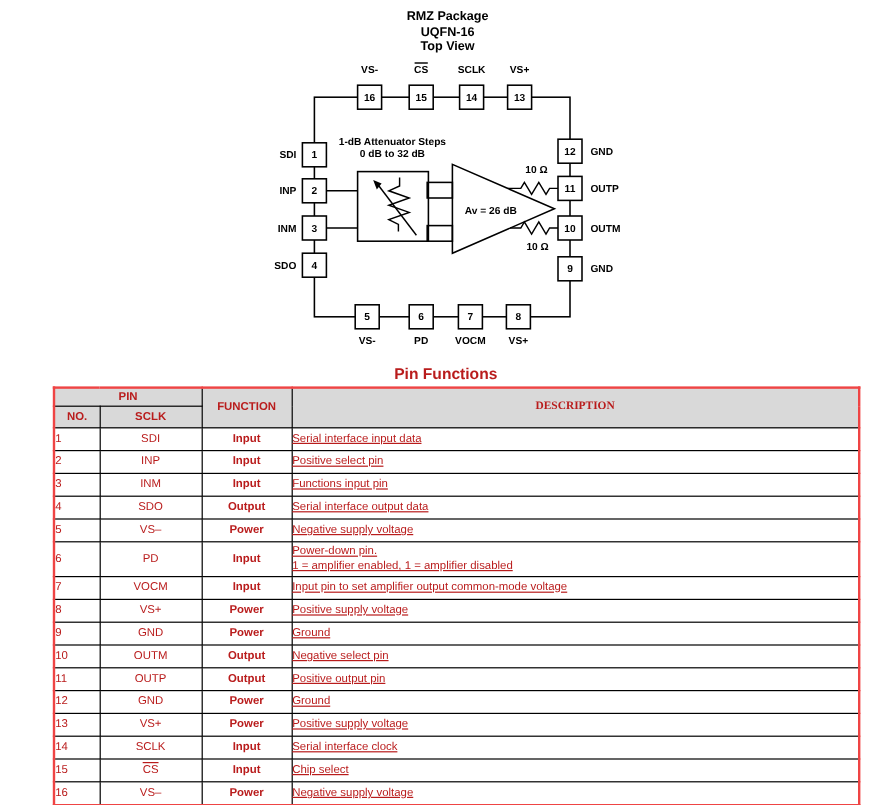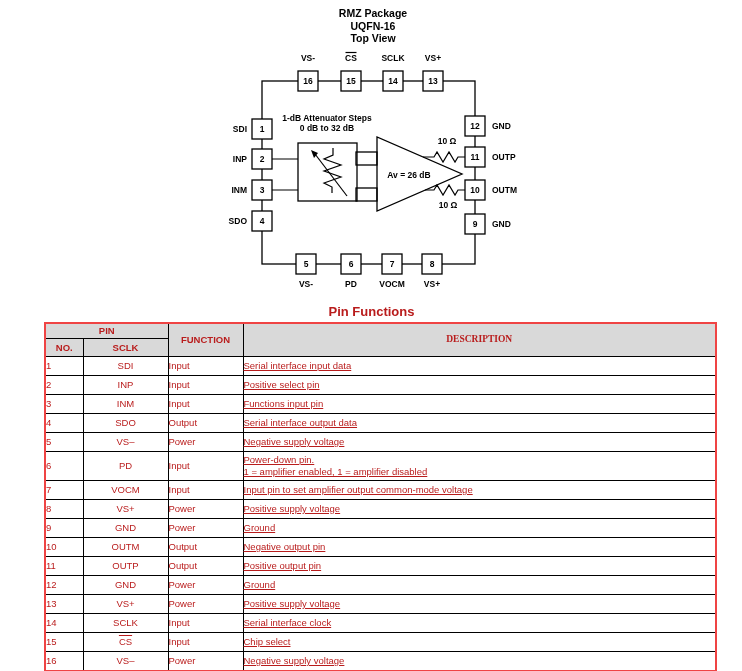--- a/index.html
+++ b/index.html
@@ -24,21 +24,21 @@
   table.pins{position:absolute;left:44px;top:322px;width:673px;border-collapse:collapse;
              table-layout:fixed;font-size:9.5px;border:2px solid #ef4444;line-height:1.25;}
   table.pins th,table.pins td{border:1px solid #000;vertical-align:middle;padding:0;}
   table.pins thead th{background:#d9d9d9;font-weight:bold;text-align:center;}
   tr.hrow1 th{height:14px;}
   tr.hrow2 th{height:17px;}
   th.h-desc{text-align:left;padding-left:5px;font-family:Liberation Serif, serif;}
   table.pins tbody td{height:18px;}
   td.c-no{text-align:left;padding-left:4px;}
   td.c-name{text-align:center;}
-  td.c-fn{text-align:left;}
+  td.c-fn{text-align:center;font-weight:bold;}
   td.c-desc{text-align:left;padding-left:5px;text-decoration:underline;}
   td.c-desc span{white-space:pre-line;display:block;padding:2px 0;}
   .ov{text-decoration:overline;}
 </style>
 </head>
 <body>
 
 <div class="page">
 
   <svg class="fig" width="742" height="300" viewBox="0 0 742 300">
@@ -215,21 +215,21 @@
       <td class="c-fn"><span>Power</span></td>
       <td class="c-desc">
             <span>Ground</span>
           </td>
     </tr>
         <tr>
       <td class="c-no"><span>10</span></td>
       <td class="c-name"><span>OUTM</span></td>
       <td class="c-fn"><span>Output</span></td>
       <td class="c-desc">
-            <span>Negative output pin</span>
+            <span>Negative select pin</span>
           </td>
     </tr>
         <tr>
       <td class="c-no"><span>11</span></td>
       <td class="c-name"><span>OUTP</span></td>
       <td class="c-fn"><span>Output</span></td>
       <td class="c-desc">
             <span>Positive output pin</span>
           </td>
     </tr>

